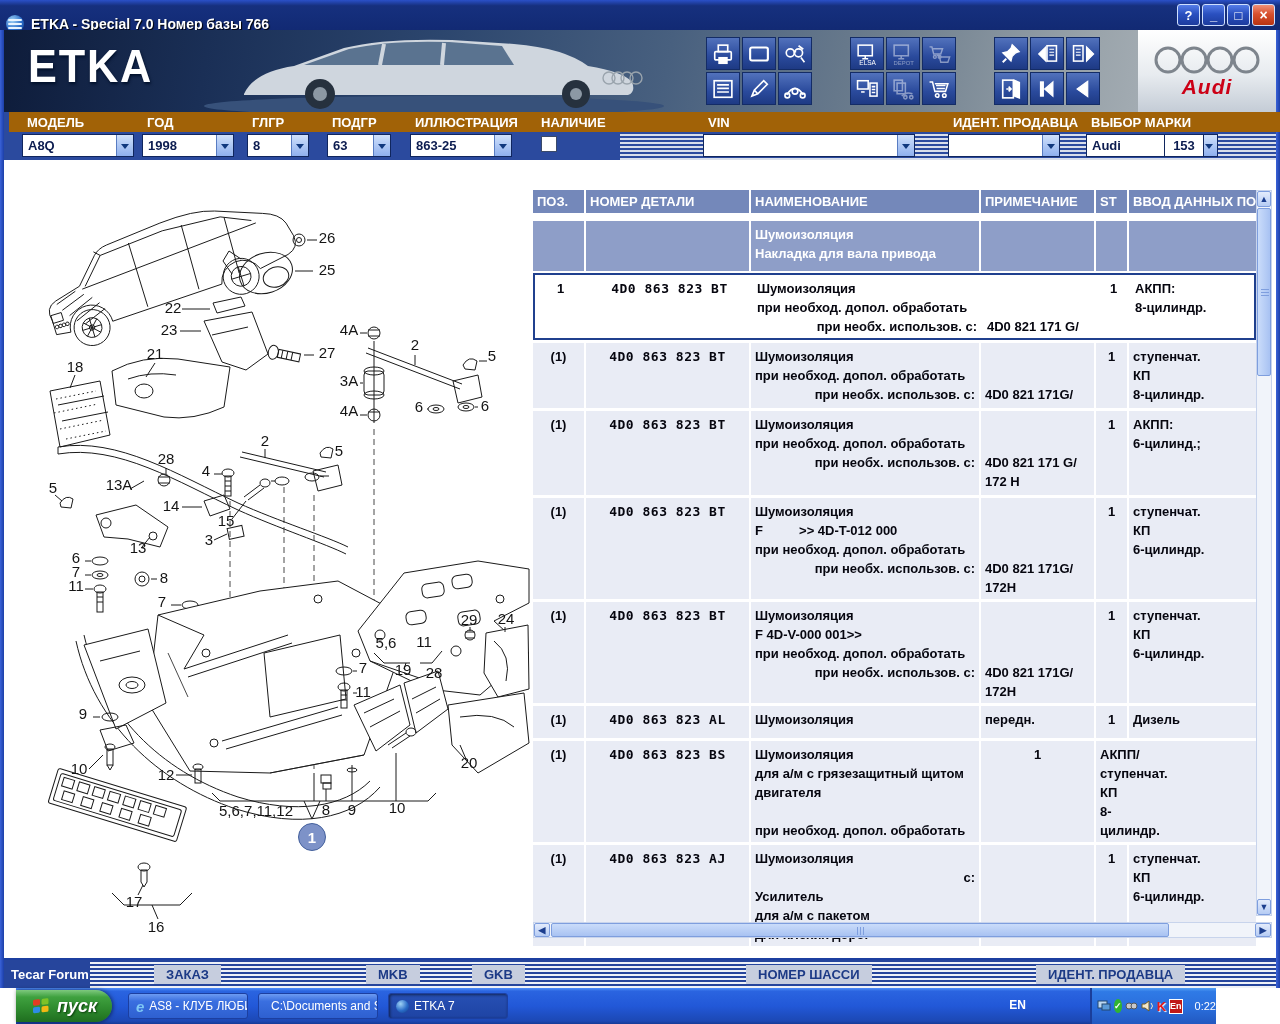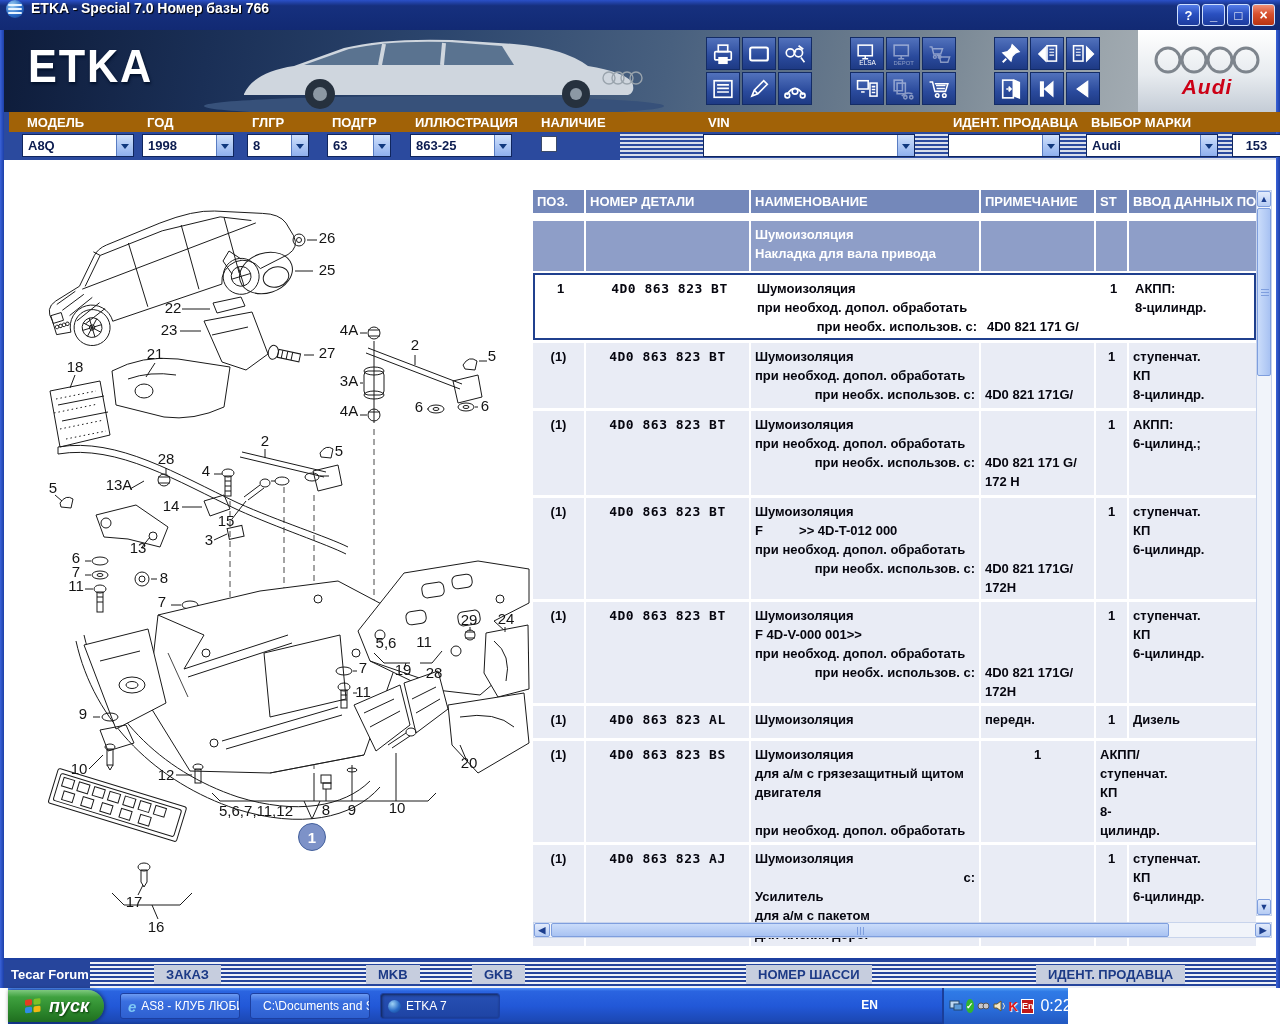--- a/index.html
+++ b/index.html
@@ -2,21 +2,21 @@
 <html><head>
 <meta charset="utf-8">
 <style>
   *{margin:0;padding:0;box-sizing:border-box}
   html,body{width:1280px;height:1024px;overflow:hidden;font-family:"Liberation Sans",sans-serif}
   #window{position:relative;width:1280px;height:1024px;background:#fff}
 
   
   .titlebar{position:absolute;left:0;top:0;width:1280px;height:48px;
     background:linear-gradient(180deg,#2a50c8 0%,#16307e 12%,#122a74 60%,#0d1f5e 100%);
-    display:flex;color:#fff}
+    display:flex;align-items:center;color:#fff}
   .titlebar .appicon{width:18px;height:18px;margin:0 7px 0 6px;border-radius:50%;
     background:radial-gradient(circle at 35% 30%,#9fd2f5,#2a6cc8 55%,#123a86);position:relative;overflow:hidden}
   .titlebar .appicon i{position:absolute;left:2px;right:2px;height:2px;background:#e8f4ff;border-radius:2px}
   .titlebar .title{font-size:14px;font-weight:bold;text-shadow:1px 1px 1px #000}
   .winbtns{position:absolute;right:5px;top:4px;display:flex;gap:2px}
   .wb{width:23px;height:22px;border-radius:3px;border:1px solid #cfe0ff;color:#fff;font-weight:bold;font-size:13px;
     display:flex;align-items:center;justify-content:center;background:linear-gradient(180deg,#557de8,#2a50c0 45%,#1c3c9e)}
   .wb.close{background:linear-gradient(180deg,#f09078,#d8502e 45%,#b83412);font-size:14px}
 
   
@@ -96,34 +96,34 @@
 
   
   .bottombar{position:absolute;left:4px;top:958px;width:1272px;height:30px;border-top:2px solid #1c3fa0;
     background:repeating-linear-gradient(180deg,#26459c 0 2px,#eef1f7 2px 4px)}
   .tecar{position:absolute;left:0;top:0;width:86px;height:28px;background:#26459c;color:#fff;
     font-weight:bold;font-size:13px;display:flex;align-items:center;padding-left:7px}
   .chip{position:absolute;top:5px;height:19px;background:#c6cdde;color:#1c3a86;font-weight:bold;font-size:13px;
     display:flex;align-items:center;justify-content:center;padding:0 12px}
 
   
-  .taskbar{position:absolute;left:8px;top:988px;width:1060px;height:36px;
+  .taskbar{position:absolute;left:16px;top:988px;width:1200px;height:36px;
     background:linear-gradient(180deg,#4f8df8 0%,#2a64e0 9%,#2258d8 50%,#1c48b4 92%,#153a96 100%)}
   .startbtn{position:absolute;left:0;top:2px;width:96px;height:32px;border-radius:0 16px 16px 0;
     background:linear-gradient(180deg,#7ec97e 0%,#3fa13f 22%,#2e8a2e 60%,#1f6e1f 100%);
     display:flex;align-items:center;justify-content:center;gap:6px;color:#fff;font-weight:bold;font-style:italic;font-size:18px;
     text-shadow:1px 1px 2px #0a3a0a;box-shadow:1px 0 4px #0008}
   .taskitem{position:absolute;top:5px;height:26px;border-radius:3px;background:linear-gradient(180deg,#6d9bf2,#3a6fe0 30%,#2e60d0);
     border:1px solid #1c3fa0;color:#fff;font-size:12px;display:flex;align-items:center;gap:5px;padding:0 7px;width:120px;overflow:hidden;white-space:nowrap}
   .taskitem.active{background:linear-gradient(180deg,#2750b4,#1e44a4);box-shadow:inset 1px 1px 3px #0008}
   .lang{position:absolute;top:10px;color:#fff;font-weight:bold;font-size:12px}
   .tray{position:absolute;right:0;top:0;height:36px;width:126px;
     background:linear-gradient(180deg,#55a0f4 0%,#2f7ae6 10%,#2a6edc 55%,#2258c0 100%);
     border-left:2px solid #1a3e9a;display:flex;align-items:center;gap:3px;padding-left:5px}
-  .tray .clock{color:#fff;font-size:16px;margin-left:3px}
+  .tray .clock{color:#fff;font-size:11px;margin-left:9px}
   .ti{width:14px;height:14px;display:flex;align-items:center;justify-content:center;font-size:10px;font-weight:bold}
   .ti.shield{background:#31b431;border-radius:50%;color:#fff;font-size:9px}
   .ti.kasp{color:#e81818;font-size:13px;text-shadow:1px 1px 1px #fff}
   .ti.enbadge{background:#c01818;color:#fff;font-size:9px;width:17px;height:15px;border:1px solid #fff}
 </style>
 </head>
 <body>
 
 <div id="window">
 
@@ -350,21 +350,21 @@
           <span class="cbtn"></span>
         </div>
       <div class="combo" style="left:944px;width:112px">
           <span></span>
           <span class="cbtn"></span>
         </div>
       <div class="combo" style="left:1082px;width:132px">
           <span>Audi</span>
           <span class="cbtn"></span>
         </div>
-      <div class="numbox" style="left:1228px;width:49px">153</div>
+      <div class="numbox" style="left:1160px;width:40px">153</div>
     </div>
   </div>
 
 
   <div class="main">
 
     <div class="diagram">
       <svg id="diag" viewBox="0 0 524 772">
         <g fill="none" stroke="#1a1a1a" stroke-width="1">
 

